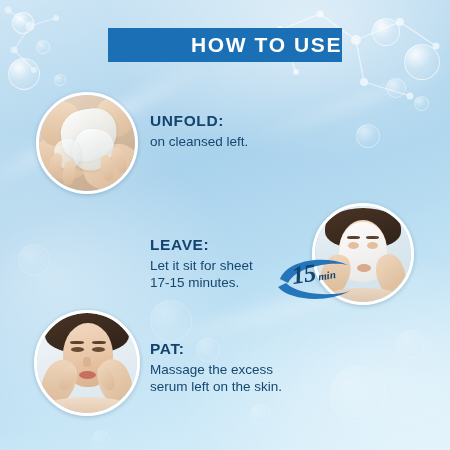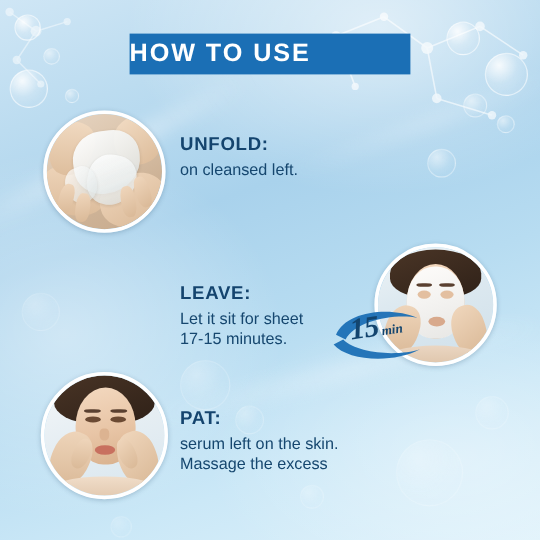--- a/index.html
+++ b/index.html
@@ -68,21 +68,21 @@
   
   #header-banner {
     position: absolute;
     left: 108px;
     top: 28px;
     width: 234px;
     height: 34px;
     background: #1b6fb5;
     display: flex;
     align-items: center;
-    justify-content: flex-start;
+    justify-content: flex-end;
   }
   #header-banner .title {
     color: #ffffff;
     font-size: 21px;
     font-weight: bold;
     letter-spacing: 1.6px;
     font-family: "Liberation Sans", sans-serif;
   }
   .step-text {
     position: absolute;
@@ -345,17 +345,17 @@
       <div class="hand" style="left:62px; top:46px; width:32px; height:46px; transform:rotate(-22deg);"></div>
       <div class="hand" style="left:24px; top:52px; width:14px; height:26px; border-radius:45%; transform:rotate(24deg);"></div>
       <div class="hand" style="left:62px; top:52px; width:14px; height:26px; border-radius:45%; transform:rotate(-24deg);"></div>
 
       <div style="position:absolute; left:2px; top:84px; width:96px; height:26px; background:linear-gradient(180deg,#f0ddc9,#dcc0a4); border-radius:50% 50% 0 0;"></div>
     </div>
   </div>
 
   <div class="step-text" style="left:150px; top:340px; width:190px;">
     <p class="step-heading">PAT:</p>
+    <p class="step-line">Massage the excess</p>
     <p class="step-line">serum left on the skin.</p>
-    <p class="step-line">Massage the excess</p>
   </div>
 
 </div>
 
 </body></html>

